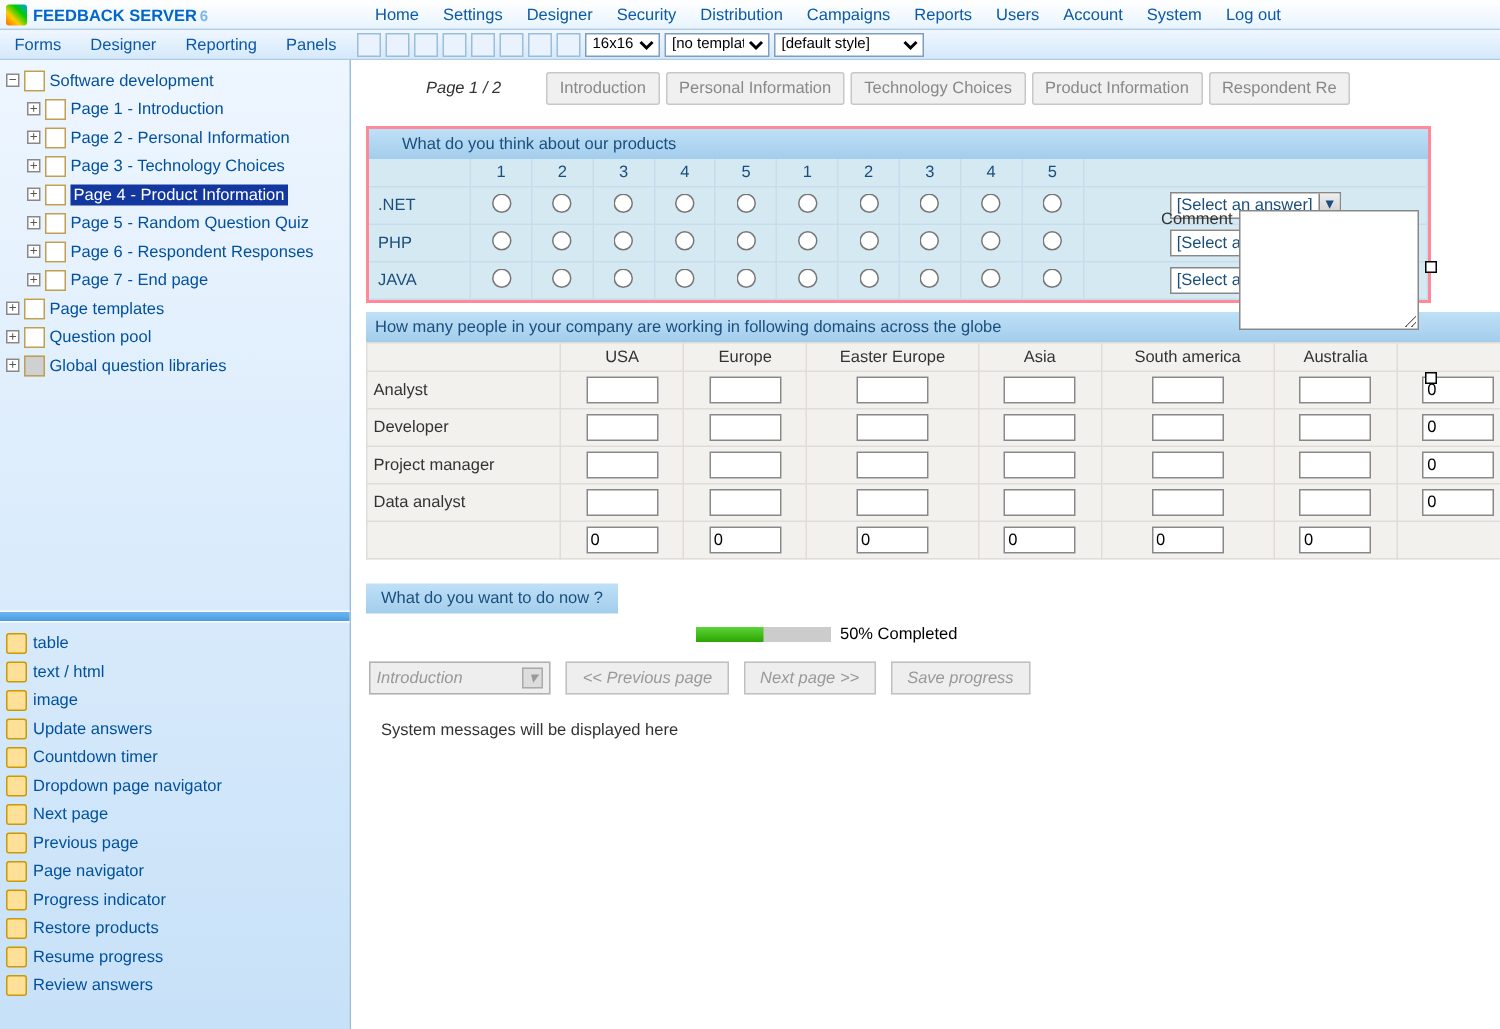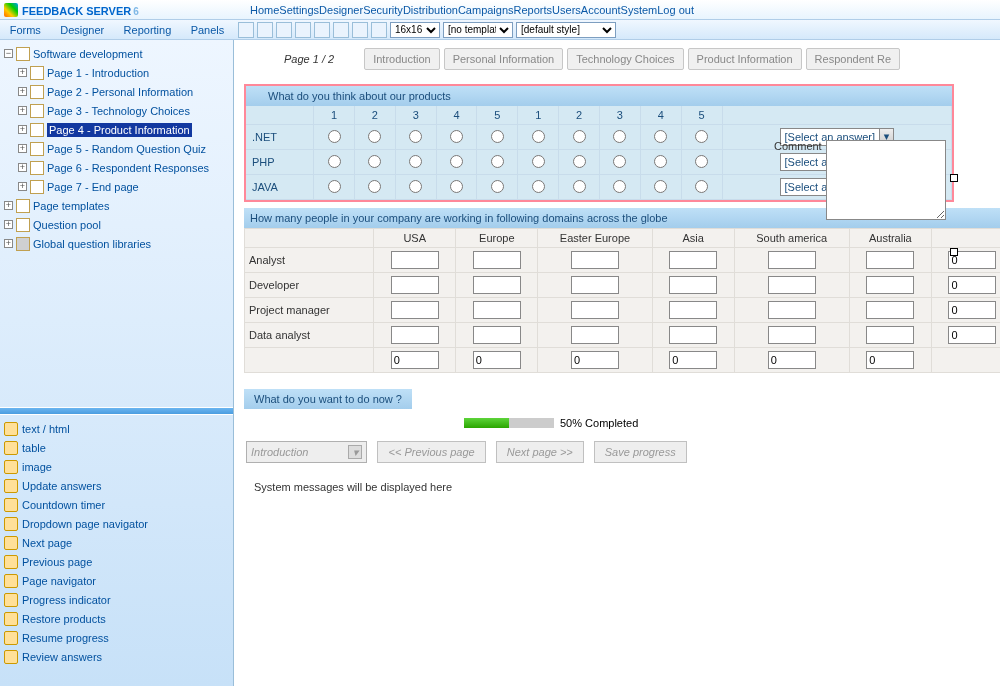--- a/index.html
+++ b/index.html
@@ -1,20 +1,20 @@
 <!DOCTYPE html>
 <html><head>
 <meta charset="utf-8">
 <style>
 *{box-sizing:border-box;margin:0;padding:0;font-family:Arial,sans-serif;font-size:11px}
 body{width:1000px;height:686px;overflow:hidden;background:#fff}
 .topbar{height:20px;background:linear-gradient(#fff,#e8f4fe);display:flex;align-items:center;border-bottom:1px solid #b0cde8}
 .logo{width:234px;padding-left:4px;display:flex;align-items:flex-end;color:#0066cc;font-weight:bold;font-size:13px}
 .logo-icon{width:14px;height:14px;margin-right:4px;background:linear-gradient(45deg,#ff6600,#ffcc00,#00cc00,#0099ff);border-radius:2px}
-.mainnav{flex:1;display:flex;gap:0;padding-left:16px}
+.mainnav{flex:1;display:flex;gap:16px;padding-left:16px}
 .mainnav a{color:#0B59A7;text-decoration:none;cursor:pointer}
 .toolbar{position:absolute;left:234px;right:0;top:20px;height:20px;background:linear-gradient(#f0f7ff,#d5e9fb);border-bottom:1px solid #b0cde8;display:flex;align-items:center;padding:0 4px;gap:3px}
 .tbtn{width:16px;height:16px;background:#eaf3fd;border:1px solid #9abed9;cursor:pointer}
 .tsel{height:16px;font-size:10px;border:1px solid #7d9ec0;background:#fff}
 .subnav{position:absolute;left:0;top:20px;width:234px;height:20px;background:linear-gradient(#f0f7ff,#d5e9fb);border-bottom:1px solid #b0cde8;display:flex;align-items:center;justify-content:space-around}
 .subnav a{color:#0B59A7;text-decoration:none;cursor:pointer}
 .left{position:absolute;left:0;top:40px;width:234px;bottom:0;background:linear-gradient(#eef6ff,#c7e1f8);border-right:1px solid #9abed9}
 .tree{padding:4px;color:#00509e}
 .tree-node{display:flex;align-items:center;height:19px;cursor:pointer;white-space:nowrap}
 .exp{width:9px;height:9px;border:1px solid #888;background:#fff;margin-right:3px;text-align:center;line-height:7px;font-size:9px;color:#555}
@@ -164,25 +164,25 @@
     <div class="tree-node">
         <span class="exp">+</span>
         <span class="ticon" style="background:#cfd0d2"></span>
         <span class="lbl">Global question libraries</span>
       </div>
   </div>
   <div class="leftsep"></div>
   <div class="palette" id="palette">
       <div class="pitem">
         <span class="picon"></span>
+        <span>table</span>
+      </div>
+      <div class="pitem">
+        <span class="picon"></span>
         <span>text / html</span>
-      </div>
-      <div class="pitem">
-        <span class="picon"></span>
-        <span>table</span>
       </div>
       <div class="pitem">
         <span class="picon"></span>
         <span>image</span>
       </div>
       <div class="pitem">
         <span class="picon"></span>
         <span>Update answers</span>
       </div>
       <div class="pitem">

